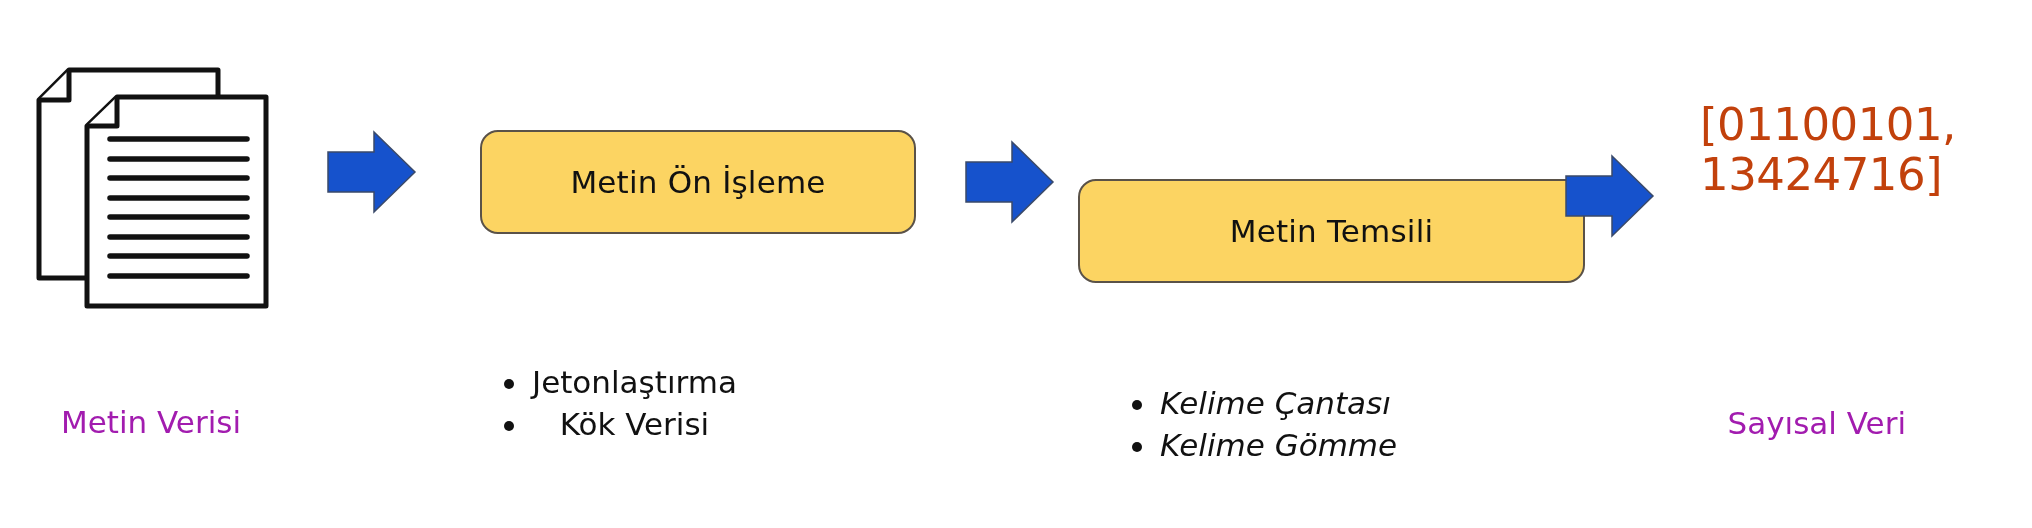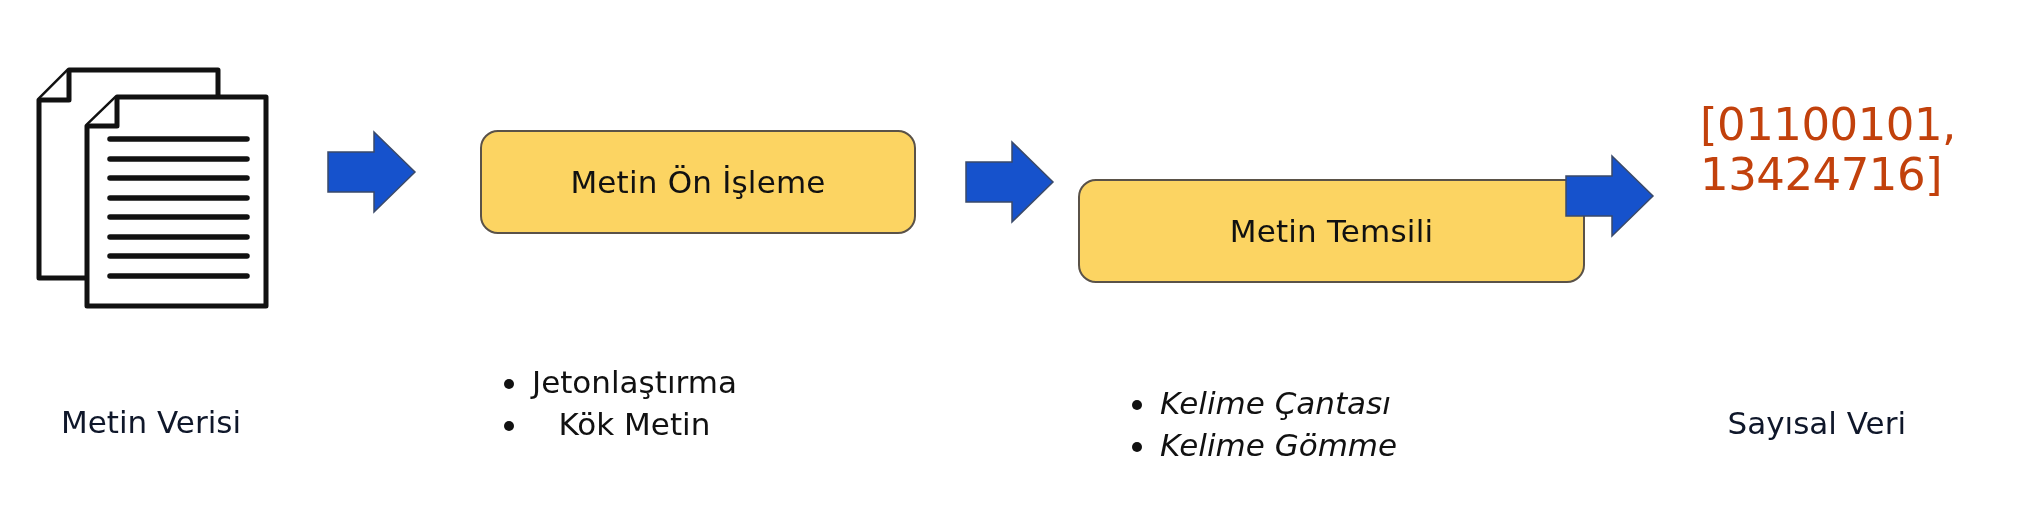--- a/index.html
+++ b/index.html
@@ -18,21 +18,21 @@
       box-sizing: border-box; display: flex; align-items: center; justify-content: center;
       font-size: 31px; color: #111111; letter-spacing: 0.2px;
     }
     .box-1 { left: 480px; top: 130px; width: 436px; height: 104px; }
     .box-2 { left: 1078px; top: 143px; width: 507px; height: 104px; margin-top: 36px; }
     .binary {
       left: 1700px; top: 100px; font-size: 45px; line-height: 49.5px; color: #c2410c;
       letter-spacing: -0.5px;
     }
     .binary div { white-space: nowrap; }
-    .label { font-size: 31px; color: #0f172a; white-space: nowrap; }
+    .label { font-size: 31px; color: #a21caf; white-space: nowrap; }
     .label-input { left: 0; width: 302px; top: 404px; text-align: center; }
     .label-output { left: 1600px; width: 306px; top: 405px; text-align: right; }
     ul.bullets {
       list-style: none; margin: 0; padding: 0; font-size: 31px; line-height: 42px; color: #111111;
     }
     ul.bullets li { position: relative; padding-left: 32px; white-space: nowrap; }
     ul.bullets li::before {
       content: ""; position: absolute; left: 4px; top: 18px; width: 10px; height: 10px;
       border-radius: 50%; background: #111111;
     }
@@ -64,21 +64,21 @@
 
 <svg class="abs arrow arrow-1" viewBox="0 0 92 84">
   <path d="M2 22 L48 22 L48 2 L89 42 L48 82 L48 62 L2 62 Z" fill="#1652cc" stroke="#3a4a6a" stroke-width="1.5" stroke-linejoin="miter"></path>
 </svg>
 
 <div class="stage-box box-1">
   <span>Metin Ön İşleme</span>
 </div>
 <ul class="abs bullets bullets-1">
   <li>Jetonlaştırma</li>
-  <li>Kök Metin</li>
+  <li>Kök Verisi</li>
 </ul>
 
 <svg class="abs arrow arrow-2" viewBox="0 0 92 84">
   <path d="M2 22 L48 22 L48 2 L89 42 L48 82 L48 62 L2 62 Z" fill="#1652cc" stroke="#3a4a6a" stroke-width="1.5" stroke-linejoin="miter"></path>
 </svg>
 
 <div class="stage-box box-2">
   <span>Metin Temsili</span>
 </div>
 <ul class="abs bullets bullets-2">

